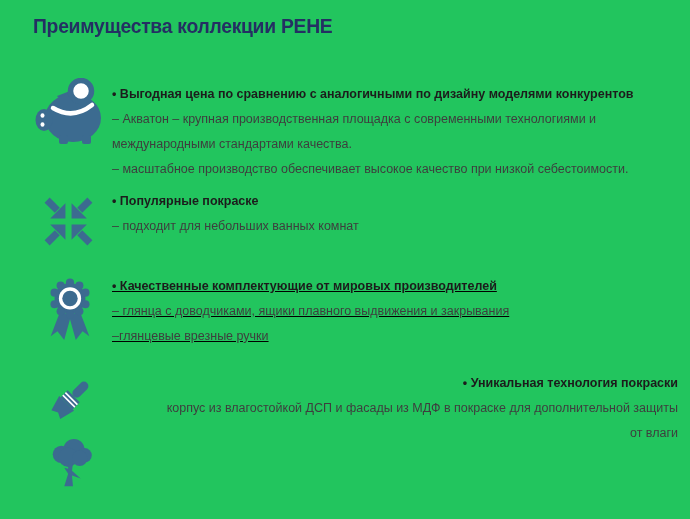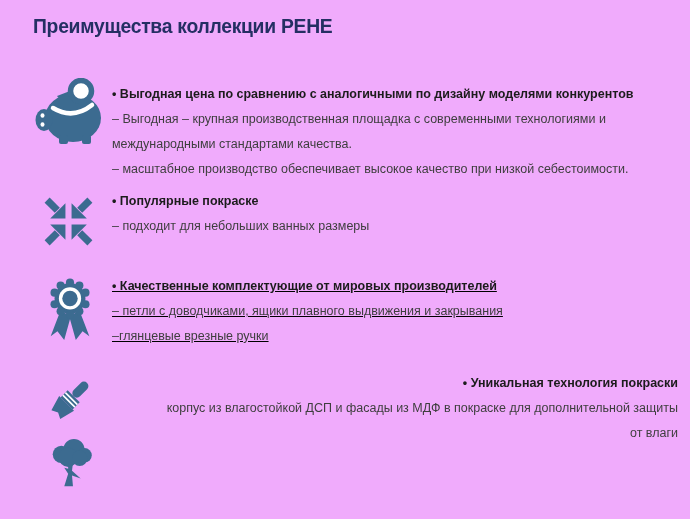--- a/index.html
+++ b/index.html
@@ -1,21 +1,21 @@
 <!DOCTYPE html>
 <html><head>
 <meta charset="utf-8">
 <style>
   * { margin: 0; padding: 0; box-sizing: border-box; }
   html, body { background: #e9e9e9; }
   .slide {
     position: relative;
     width: 690px;
     height: 519px;
-    background: #f0abfc;
+    background: #22c55e;
     font-family: "Liberation Sans", sans-serif;
     overflow: hidden;
     margin: 0 auto;
   }
   .title {
     position: absolute;
     left: 33px;
     top: 14px;
     font-size: 21px;
     font-weight: 700;
@@ -76,42 +76,42 @@
         <rect class="ic" x="24" y="57" width="9" height="9" rx="2"></rect>
         <rect class="ic" x="47" y="57" width="9" height="9" rx="2"></rect>
         <ellipse cx="7.5" cy="37.5" rx="2" ry="2.2" fill="#ffffff"></ellipse>
         <ellipse cx="7.5" cy="46.5" rx="2" ry="2.2" fill="#ffffff"></ellipse>
         <path d="M 18 30 Q 38 42 57 27" stroke="#ffffff" stroke-width="4.5" fill="none" stroke-linecap="round"></path>
         <circle cx="46" cy="13" r="10.5" fill="#ffffff" stroke="#3c6b90" stroke-width="5.5"></circle>
       </svg>
     </span>
     <div class="textblock">
       <div class="heading">•  Выгодная цена по сравнению с аналогичными по дизайну моделями конкурентов</div>
-      <div class="line">– Выгодная – крупная производственная площадка с современными технологиями и</div>
+      <div class="line">– Акватон – крупная производственная площадка с современными технологиями и</div>
       <div class="line">международными стандартами качества.</div>
       <div class="line">– масштабное производство обеспечивает высокое качество при низкой себестоимости.</div>
     </div>
   </div>
 
   <div class="section sec-2">
     <span class="icon-box icon-2">
       <svg width="57" height="57" viewBox="0 0 56 56">
         <line x1="7" y1="7" x2="17" y2="17" stroke="#3c6b90" stroke-width="7"></line>
         <line x1="49" y1="7" x2="39" y2="17" stroke="#3c6b90" stroke-width="7"></line>
         <line x1="7" y1="49" x2="17" y2="39" stroke="#3c6b90" stroke-width="7"></line>
         <line x1="49" y1="49" x2="39" y2="39" stroke="#3c6b90" stroke-width="7"></line>
         <polygon class="ic" points="25,10 25,25 10,25"></polygon>
         <polygon class="ic" points="31,10 31,25 46,25"></polygon>
         <polygon class="ic" points="10,31 25,31 25,46"></polygon>
         <polygon class="ic" points="46,31 31,31 31,46"></polygon>
       </svg>
     </span>
     <div class="textblock">
       <div class="heading">• Популярные покраске</div>
-      <div class="line">– подходит для небольших  ванных размеры</div>
+      <div class="line">– подходит для небольших  ванных комнат</div>
     </div>
   </div>
 
   <div class="section sec-3">
     <span class="icon-box icon-3">
       <svg width="58" height="70" viewBox="0 0 60 72">
         <polygon class="ic" points="20,36 31,41 24,66 17,57 10,62"></polygon>
         <polygon class="ic" points="40,36 29,41 36,66 43,57 50,62"></polygon>
         <g class="ic">
           <circle cx="30" cy="23" r="16"></circle>
@@ -125,21 +125,21 @@
             <circle cx="14" cy="29" r="4.2"></circle>
           <circle cx="14" cy="17" r="4.2"></circle>
             <circle cx="20.3" cy="9.7" r="4.2"></circle>
         </g>
         <circle cx="30" cy="23" r="11.5" fill="#ffffff"></circle>
         <circle class="ic" cx="30" cy="23" r="8"></circle>
       </svg>
     </span>
     <div class="textblock">
       <div class="heading">• Качественные  комплектующие от мировых производителей</div>
-      <div class="line">– петли с доводчиками, ящики плавного выдвижения и закрывания</div>
+      <div class="line">– глянца с доводчиками, ящики плавного выдвижения и закрывания</div>
       <div class="line">–глянцевые врезные ручки</div>
     </div>
   </div>
 
   <div class="section sec-4">
     <span class="icon-box icon-4">
       <svg width="56" height="56" viewBox="0 0 56 56">
         <g transform="rotate(45 28 28)">
           <rect class="ic" x="23.5" y="1" width="9" height="19" rx="4.5"></rect>
           <rect class="ic" x="19.5" y="20" width="17" height="10"></rect>

